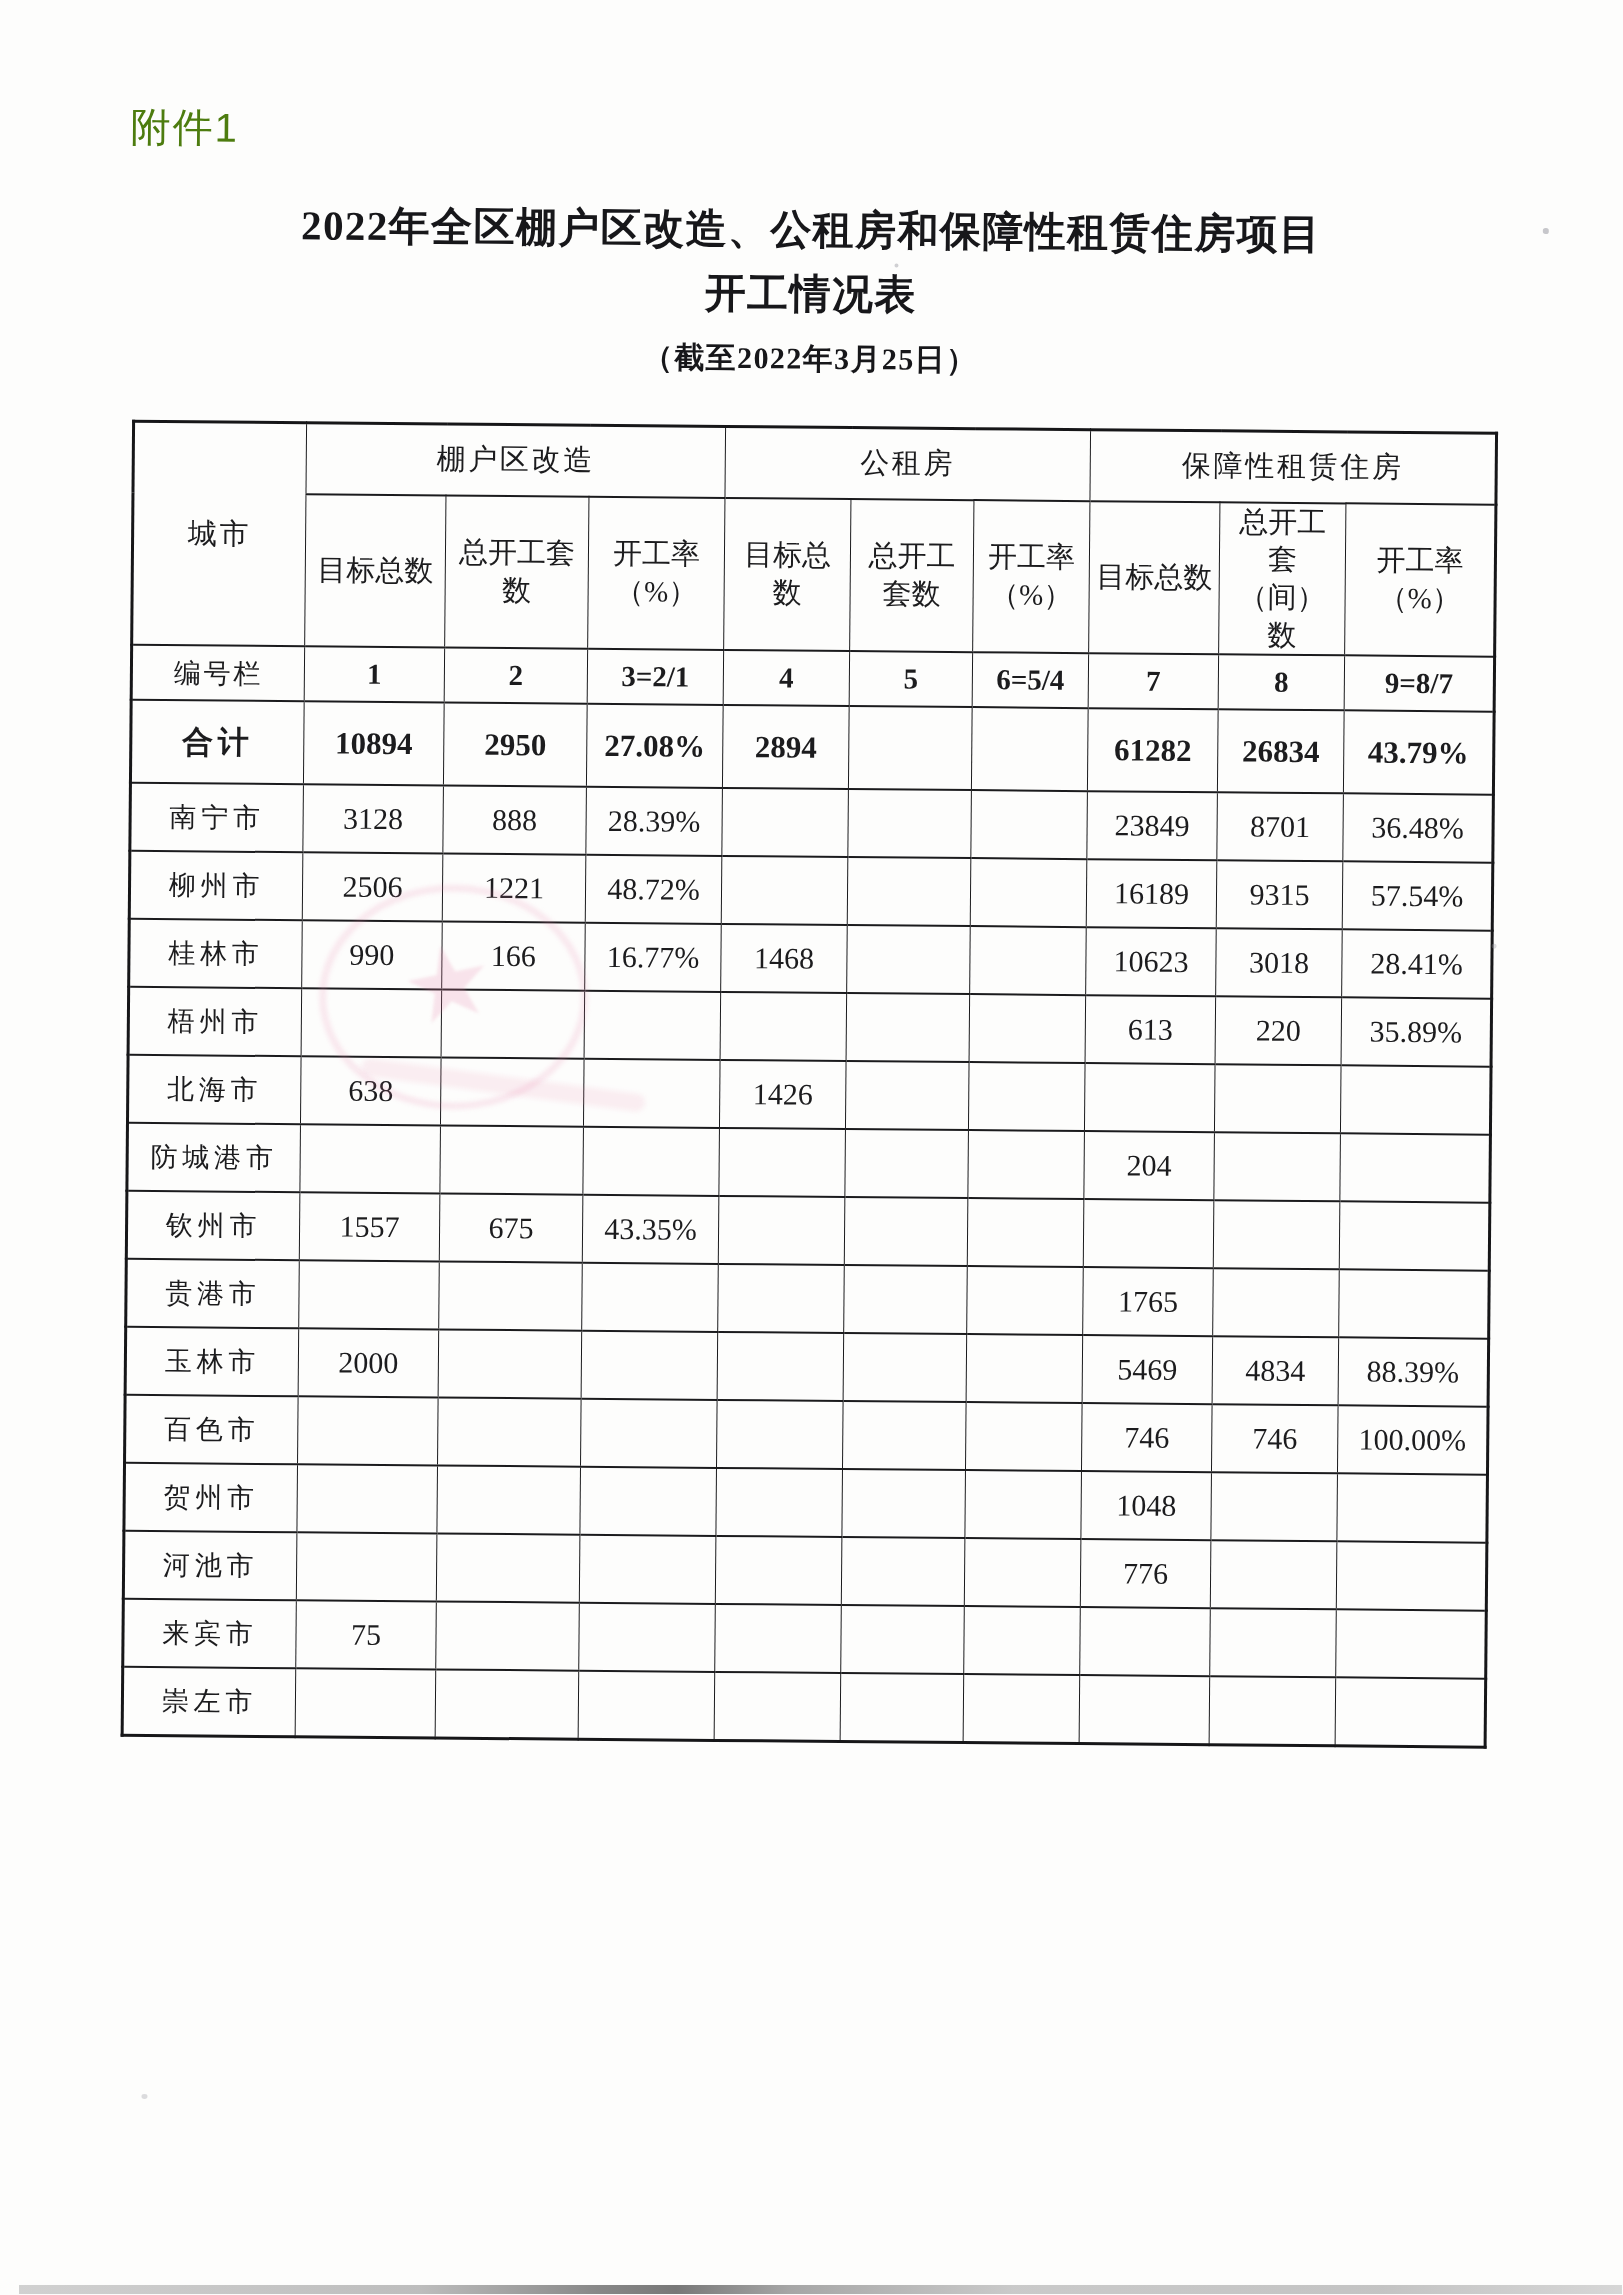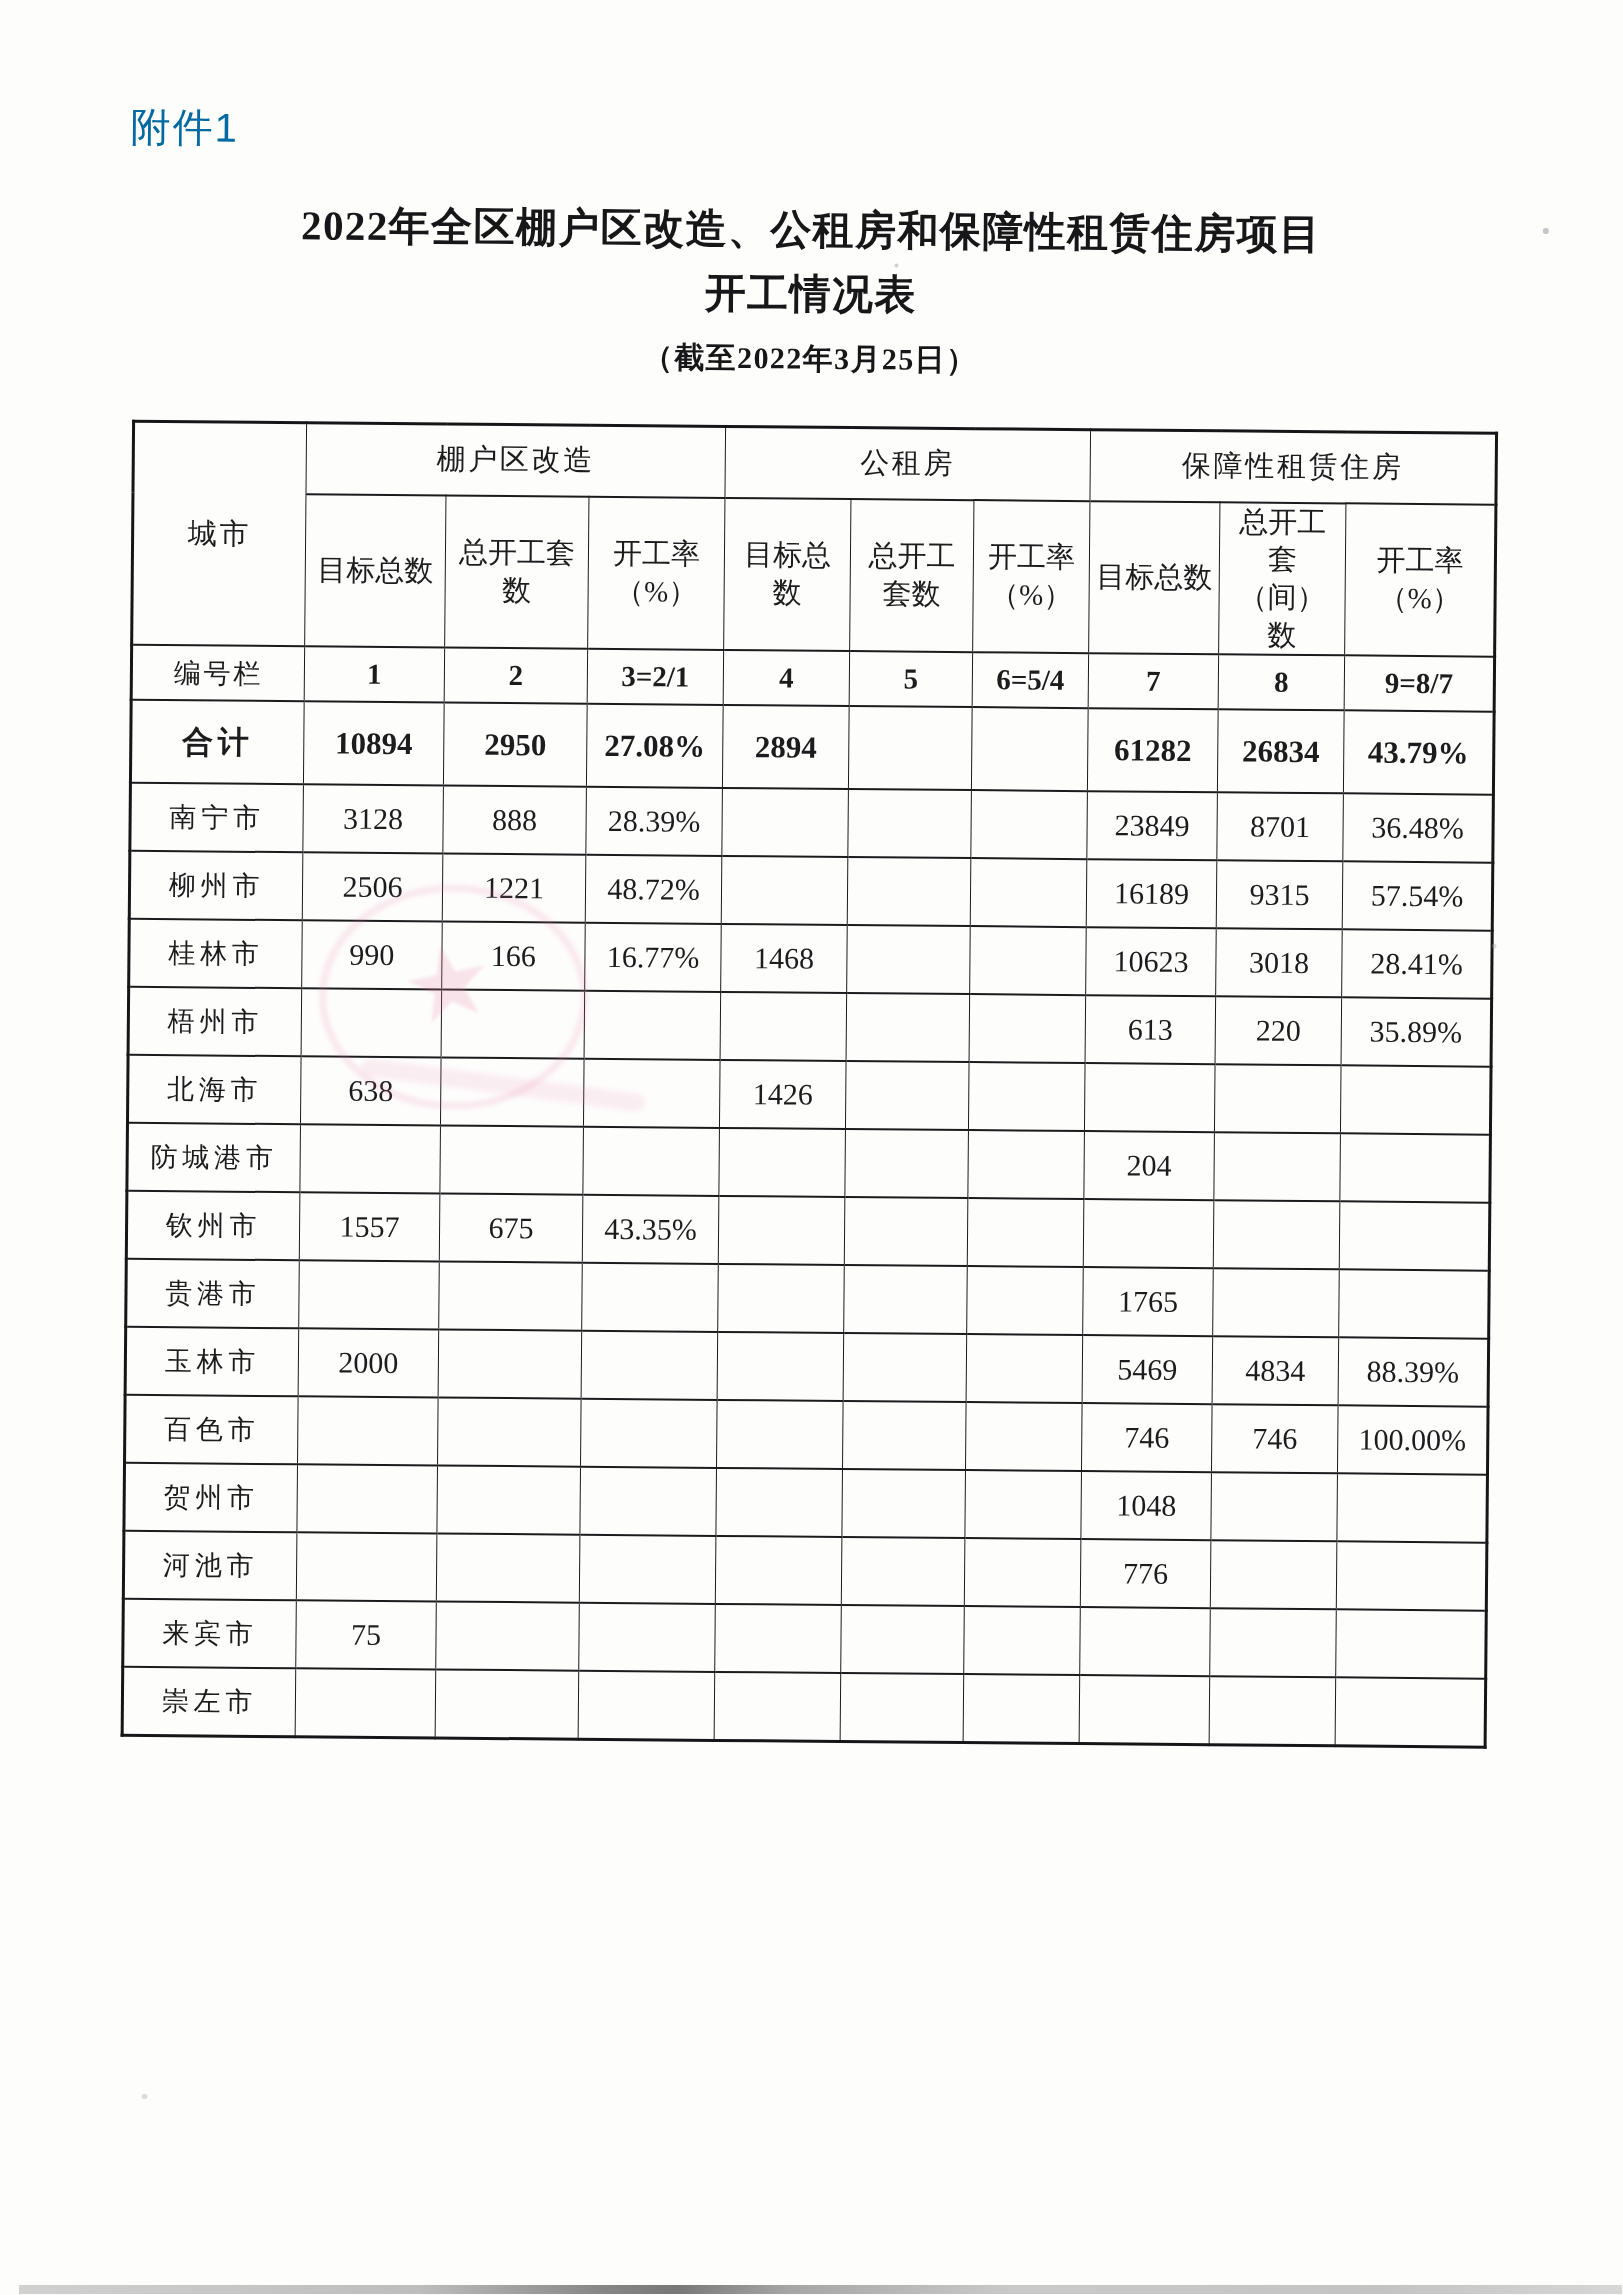--- a/index.html
+++ b/index.html
@@ -11,21 +11,21 @@
     color: #1c1c1e;
     overflow: hidden;
   }
   .scan {
     position: absolute; left: 0; top: 0; width: 1623px; height: 2295px;
     transform: rotate(0.5deg); transform-origin: 273px 205px;
   }
   .attachment-label {
     position: absolute; left: 130px; top: 101px;
     font-family: "Liberation Sans", "DejaVu Sans", sans-serif;
-    font-size: 40px; letter-spacing: 2px; color: #0369a1;
+    font-size: 40px; letter-spacing: 2px; color: #4d7c0f;
   }
   .doc-title {
     position: absolute; left: 0; top: 194px; width: 1623px;
     text-align: center; font-weight: bold; font-size: 41px;
     letter-spacing: 1.4px; line-height: 1.55; color: #17171a;
   }
   .doc-subtitle {
     position: absolute; left: 0; top: 334px; width: 1623px;
     text-align: center; font-weight: bold; font-size: 30px;
     letter-spacing: 1.4px; color: #17171a;

